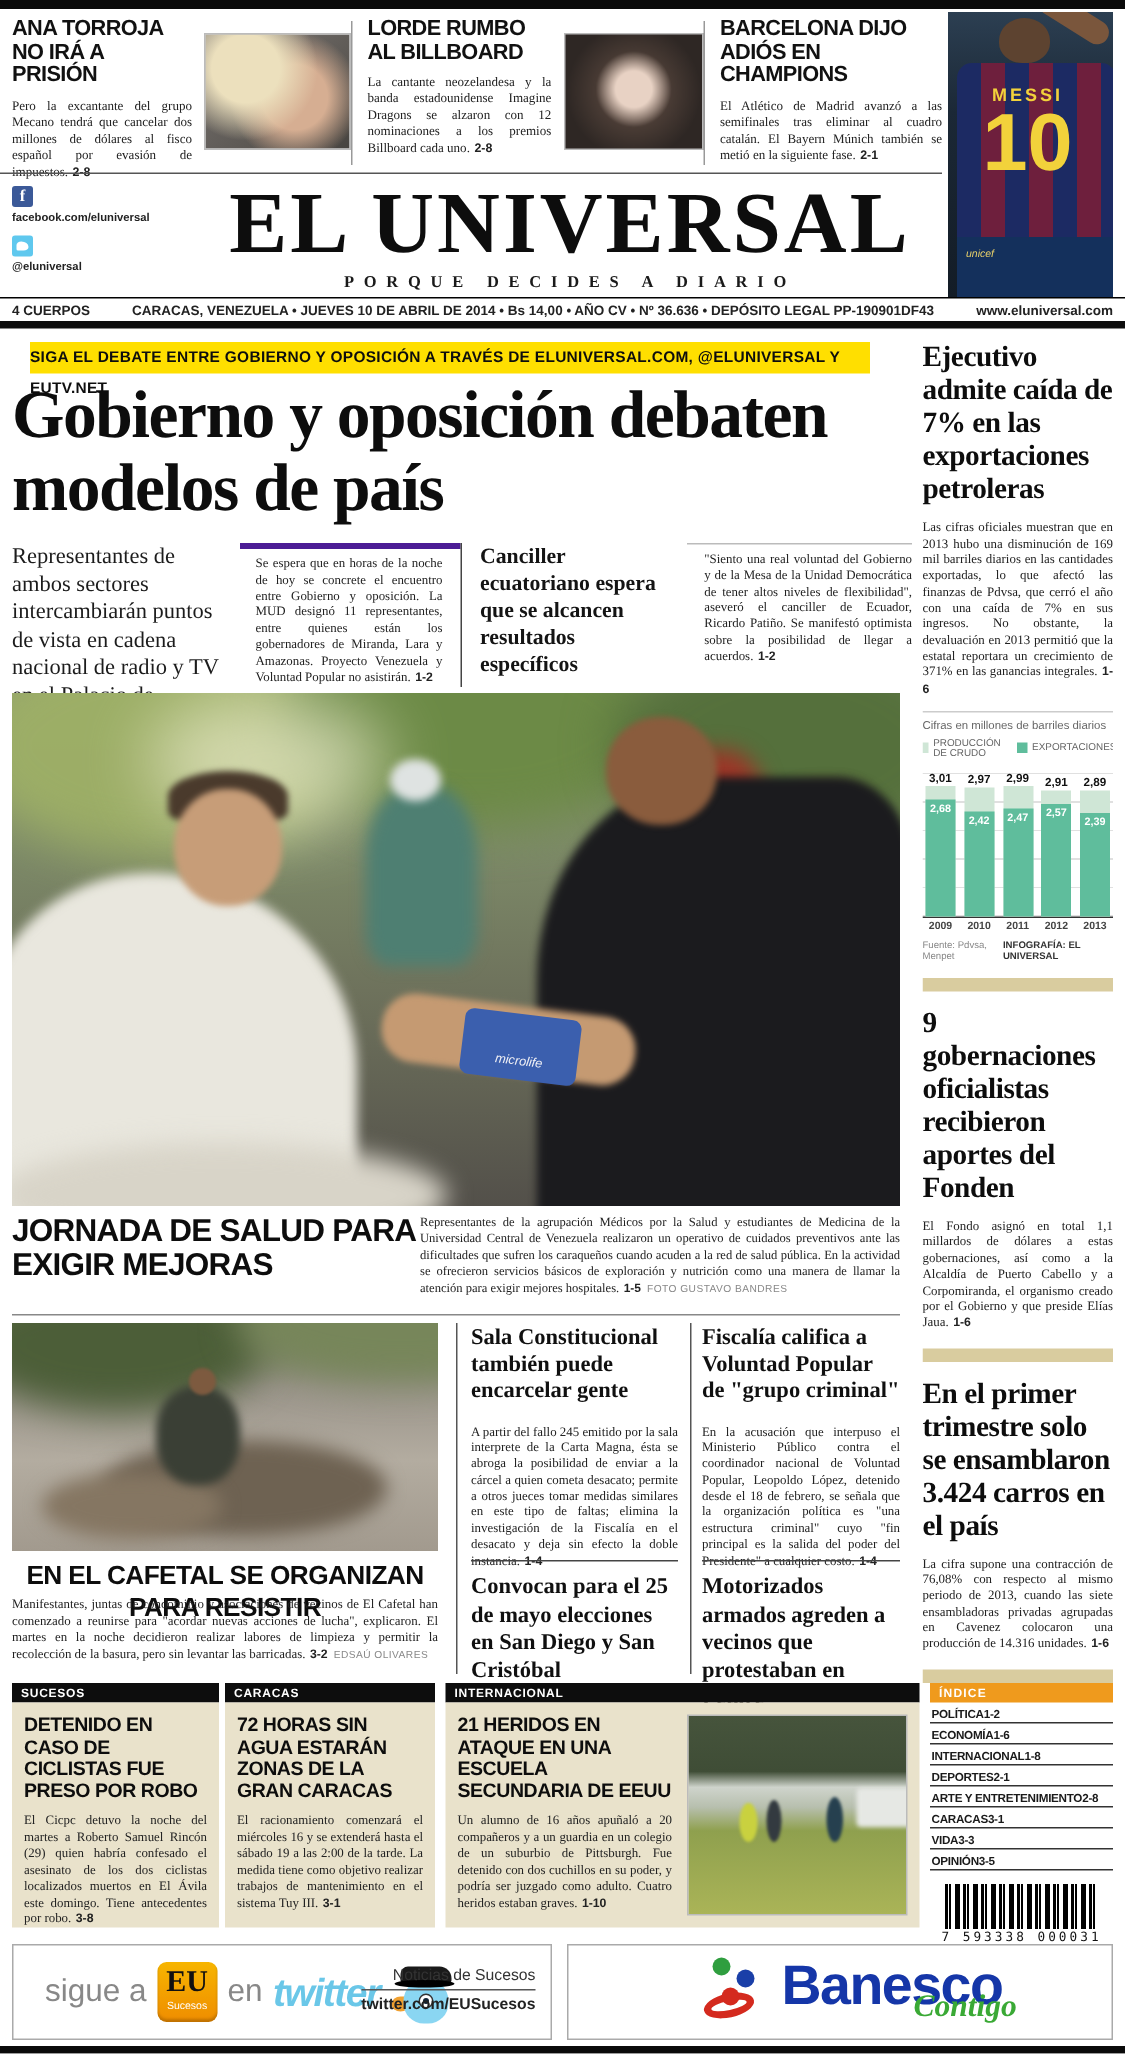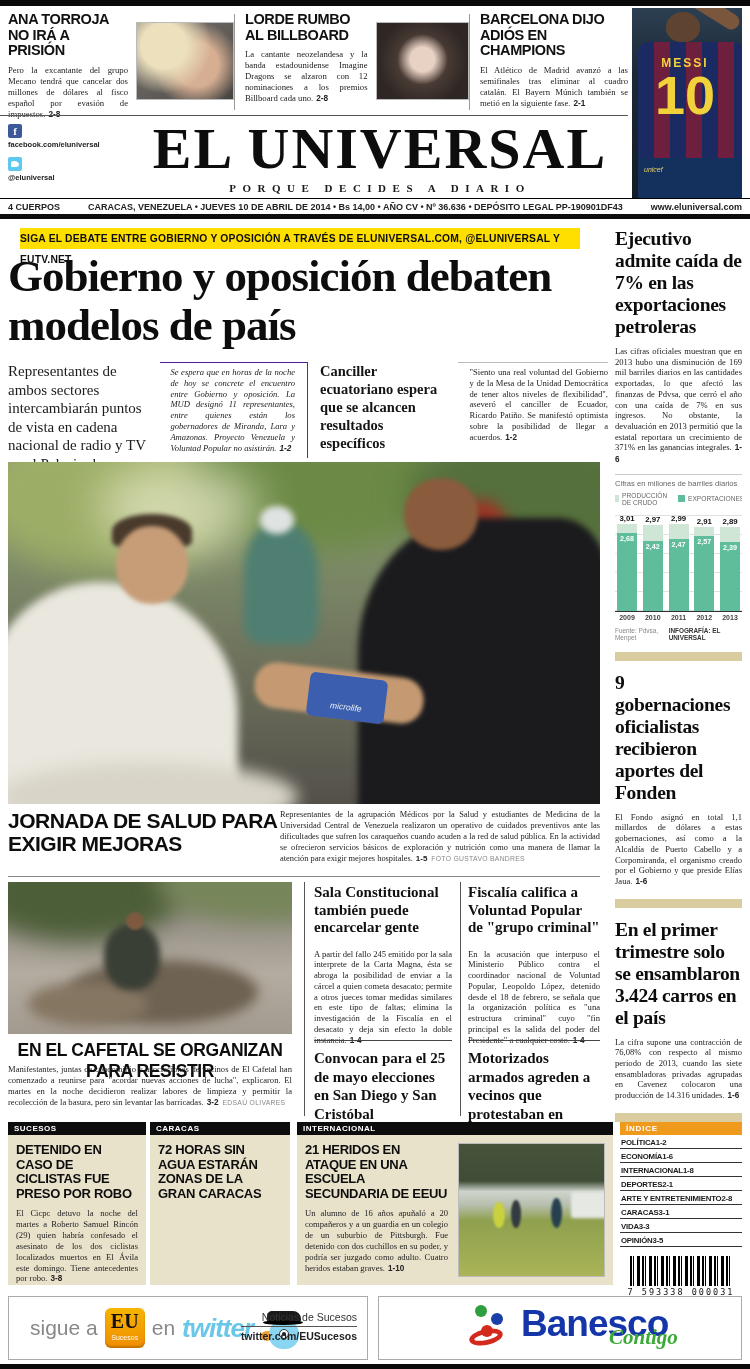--- a/index.html
+++ b/index.html
@@ -74,21 +74,21 @@
   #dateline-bar { left:0; top:214px; width:750px; height:5px; background:#0d0d0d; }
 
   
   #banner { left:20px; top:228px; width:560px; height:21px; background:#ffdf00;
     text-align:left; font-family:"Liberation Sans",sans-serif; font-weight:bold;
     font-size:10.3px; line-height:21px; letter-spacing:0.2px; color:#0d0d0d; }
   #lead-headline { left:8px; top:252px; width:600px; font-size:45px; line-height:49px;
     font-weight:bold; letter-spacing:-1px; color:#0d0d0d; }
   #deck { left:8px; top:362px; width:600px; height:96px; display:flex; }
   .deck1 { width:148px; font-size:15px; line-height:18.5px; color:#1c1c1c; }
-  .deck2 { width:148px; padding:4px 12px 0 10px; border-top:1px solid #4c1d95; margin-left:6px;font-style:italic; }
+  .deck2 { width:148px; padding:4px 12px 0 10px; border-top:4px solid #4c1d95; margin-left:6px; }
   .deck2 p, .deck4 p { font-size:8.6px; line-height:10.8px; text-align:justify; color:#222; }
   .deck3 { width:146px; border-left:1px solid #444; padding-left:12px; font-size:14.5px; line-height:18px; font-weight:bold; color:#141414; }
   .deck4 { width:152px; padding:4px 0 0 12px; border-top:1px solid #bbb; margin-left:6px; }
 
   
   #main-photo { left:8px; top:462px; width:592px; height:342px; overflow:hidden;
     background:linear-gradient(180deg,#8a9770 0%,#7d8a68 30%,#6e725c 58%,#53504a 100%); }
   .blob { position:absolute; border-radius:50%; }
   .mp-trees1 { left:-30px; top:-40px; width:260px; height:150px; background:#9fb166; filter:blur(16px); opacity:.9; }
   .mp-trees2 { left:180px; top:-50px; width:260px; height:140px; background:#6c8a46; filter:blur(16px); }
@@ -447,20 +447,21 @@
       <div class="label-bar">SUCESOS</div>
       <div class="brief-box">
         <h4>DETENIDO EN CASO DE CICLISTAS FUE PRESO POR ROBO</h4>
         <p><span>El Cicpc detuvo la noche del martes a Roberto Samuel Rincón (29) quien habría confesado el asesinato de los dos ciclistas localizados muertos en El Ávila este domingo. Tiene antecedentes por robo.</span><b class="pg">3-8</b></p>
       </div>
     </div>
     <div class="brief" id="brief-caracas">
       <div class="label-bar">CARACAS</div>
       <div class="brief-box">
         <h4>72 HORAS SIN AGUA ESTARÁN ZONAS DE LA GRAN CARACAS</h4>
+        <p><span>El racionamiento comenzará el miércoles 16 y se extenderá hasta el sábado 19 a las 2:00 de la tarde. La medida tiene como objetivo realizar trabajos de mantenimiento en el sistema Tuy III.</span><b class="pg">3-1</b></p>
       </div>
     </div>
     <div class="brief" id="brief-intl">
       <div class="label-bar">INTERNACIONAL</div>
       <div class="brief-box">
         <div class="itext">
           <h4>21 HERIDOS EN ATAQUE EN UNA ESCUELA SECUNDARIA DE EEUU</h4>
           <p><span>Un alumno de 16 años apuñaló a 20 compañeros y a un guardia en un colegio de un suburbio de Pittsburgh. Fue detenido con dos cuchillos en su poder, y podría ser juzgado como adulto. Cuatro heridos estaban graves.</span><b class="pg">1-10</b></p>
         </div>
         <div id="school-photo">

